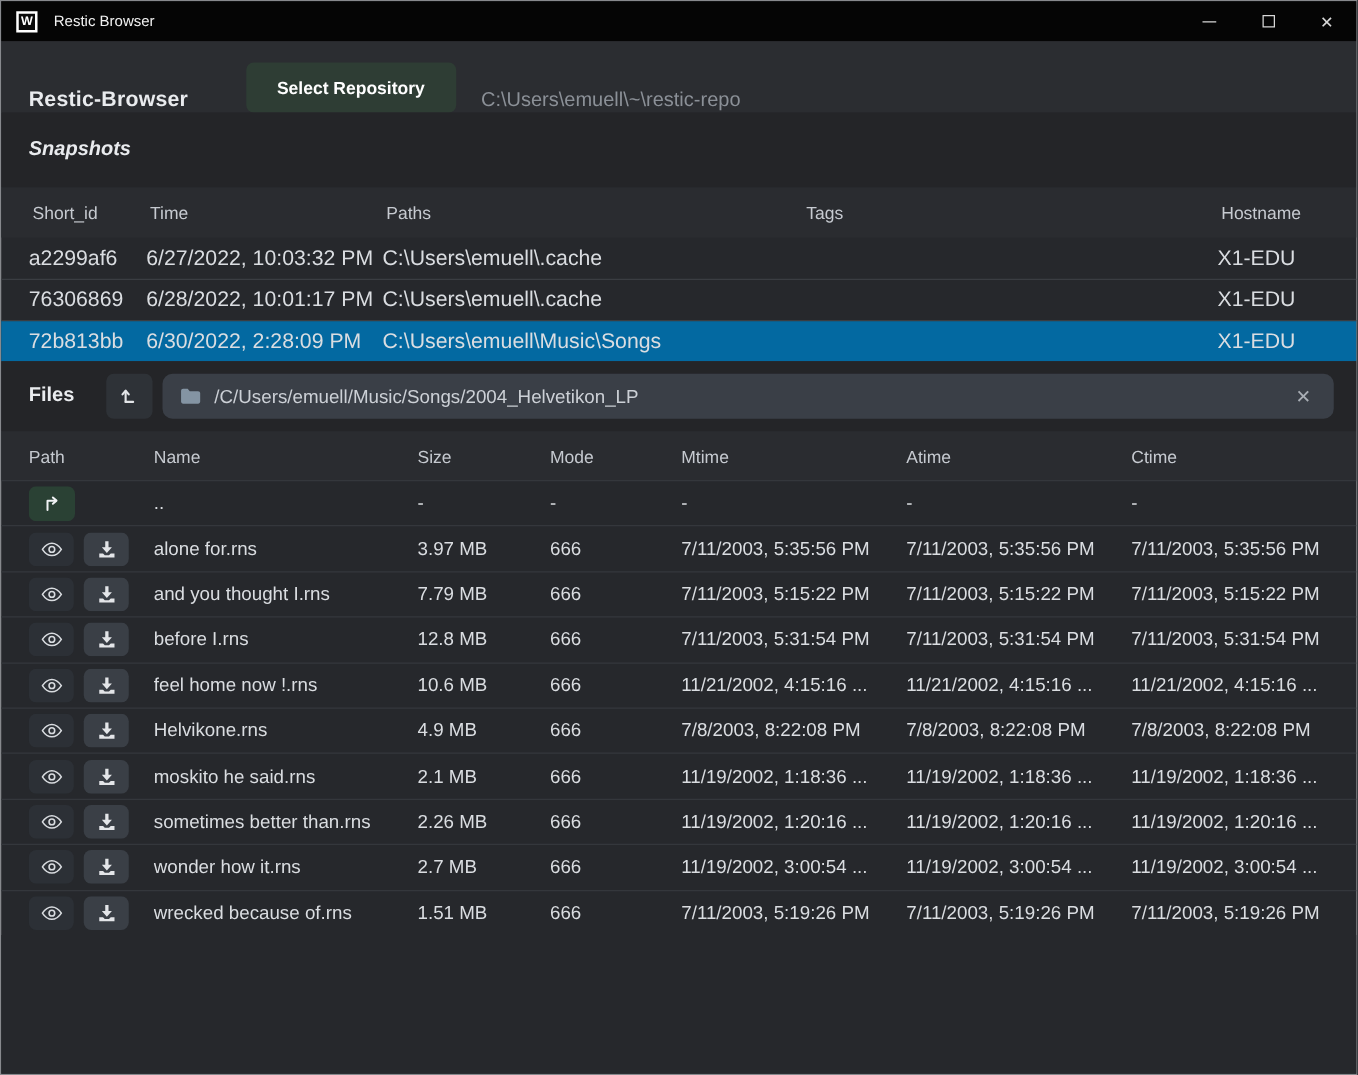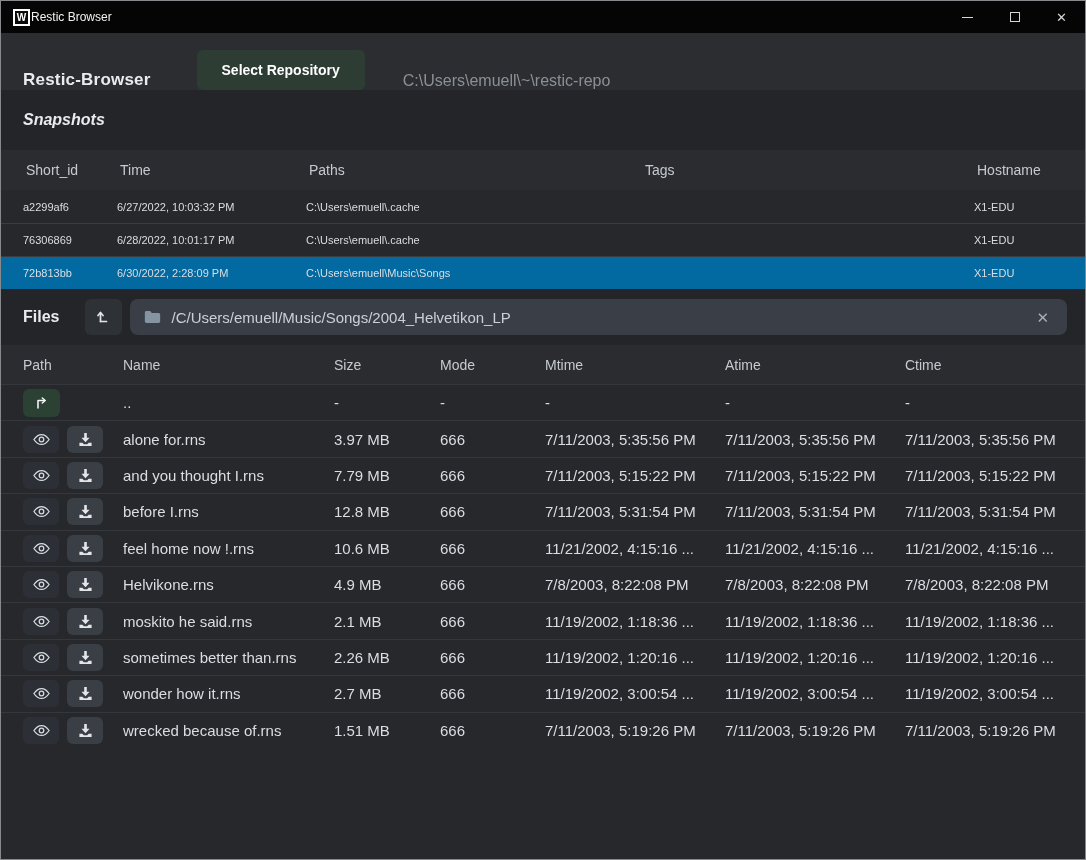--- a/index.html
+++ b/index.html
@@ -7,42 +7,42 @@
   body { font-family:"Liberation Sans", sans-serif; color:#d8dbdf; }
 
   .window { width:1086px; height:860px; display:flex; flex-direction:column;
             border:1px solid #87898d; background:#26282c; }
 
   
   .titlebar { height:32px; background:#050505; display:flex; align-items:center; flex:0 0 auto; }
   .app-icon { width:17px; height:17px; margin-left:12px; background:#0a0a0a; border:2px solid #fff;
               display:flex; align-items:center; justify-content:center;
               color:#fff; font-size:10px; font-weight:800; }
-  .titlebar-text { margin-left:1px; font-size:12px; color:#f2f2f2; }
+  .titlebar-text { margin-left:13px; font-size:12px; color:#f2f2f2; }
   .titlebar-spacer { flex:1; }
   .win-btn { width:47px; height:32px; display:flex; align-items:center; justify-content:center; color:#d7d7d7; }
   .glyph-min { width:11px; height:1px; background:#d7d7d7; display:block; }
   .glyph-max { width:10px; height:10px; border:1px solid #d7d7d7; display:block; }
   .glyph-close { font-size:13px; line-height:1; }
 
   
   .toolbar { height:57px; background:#2b2d31; display:flex; align-items:flex-end; padding:0 22px; flex:0 0 auto; }
   .app-name { font-size:17px; font-weight:bold; color:#e9ebee; letter-spacing:.2px; }
   .select-repo-btn { margin-left:46px; height:40px; padding:0 25px; background:#2e3d34; border:none;
                      border-radius:6px; color:#fff; font-family:inherit; font-size:14px; font-weight:bold; }
-  .repo-path { margin-left:38px; font-size:16px; color:#8b9097; }
+  .repo-path { margin-left:20px; font-size:16px; color:#8b9097; }
 
   
   .section-heading-band { height:60px; background:#242528; display:flex; align-items:center; padding:0 22px; flex:0 0 auto; }
   .section-heading { font-size:16px; font-weight:bold; color:#e9ebee;font-style:italic; }
 
   
   .snap-grid { display:grid; grid-template-columns:94px 189px 336px 332px 1fr; padding:0 0 0 22px; align-items:center; }
   .snap-header { height:40px; background:#2a2c30; color:#c6cad0; font-size:14px; flex:0 0 auto;padding-left:25px; }
-  .snap-row { height:33px; font-size:11px; color:#dadde1; border-top:1px solid #3a3d42; }
+  .snap-row { height:33px; font-size:17px; color:#dadde1; border-top:1px solid #3a3d42; }
   .snap-row:first-child { border-top:none; }
   .snap-row.selected { background:#0369a1; }
 
   
   .files-bar { height:56px; background:#242528; display:flex; align-items:center; padding:0 18px 0 22px; flex:0 0 auto;justify-content:space-between; }
   .files-label { font-size:16px; font-weight:bold; color:#e9ebee; }
   .level-up-btn { margin-left:26px; width:37px; height:36px; background:#2e3237; border:none; border-radius:6px;
                   display:flex; align-items:center; justify-content:center; flex:0 0 auto; }
   .path-box { margin-left:8px; flex:1; height:36px; background:#3a3f47; border-radius:8px;
               display:flex; align-items:center; padding:8px 14px; }

